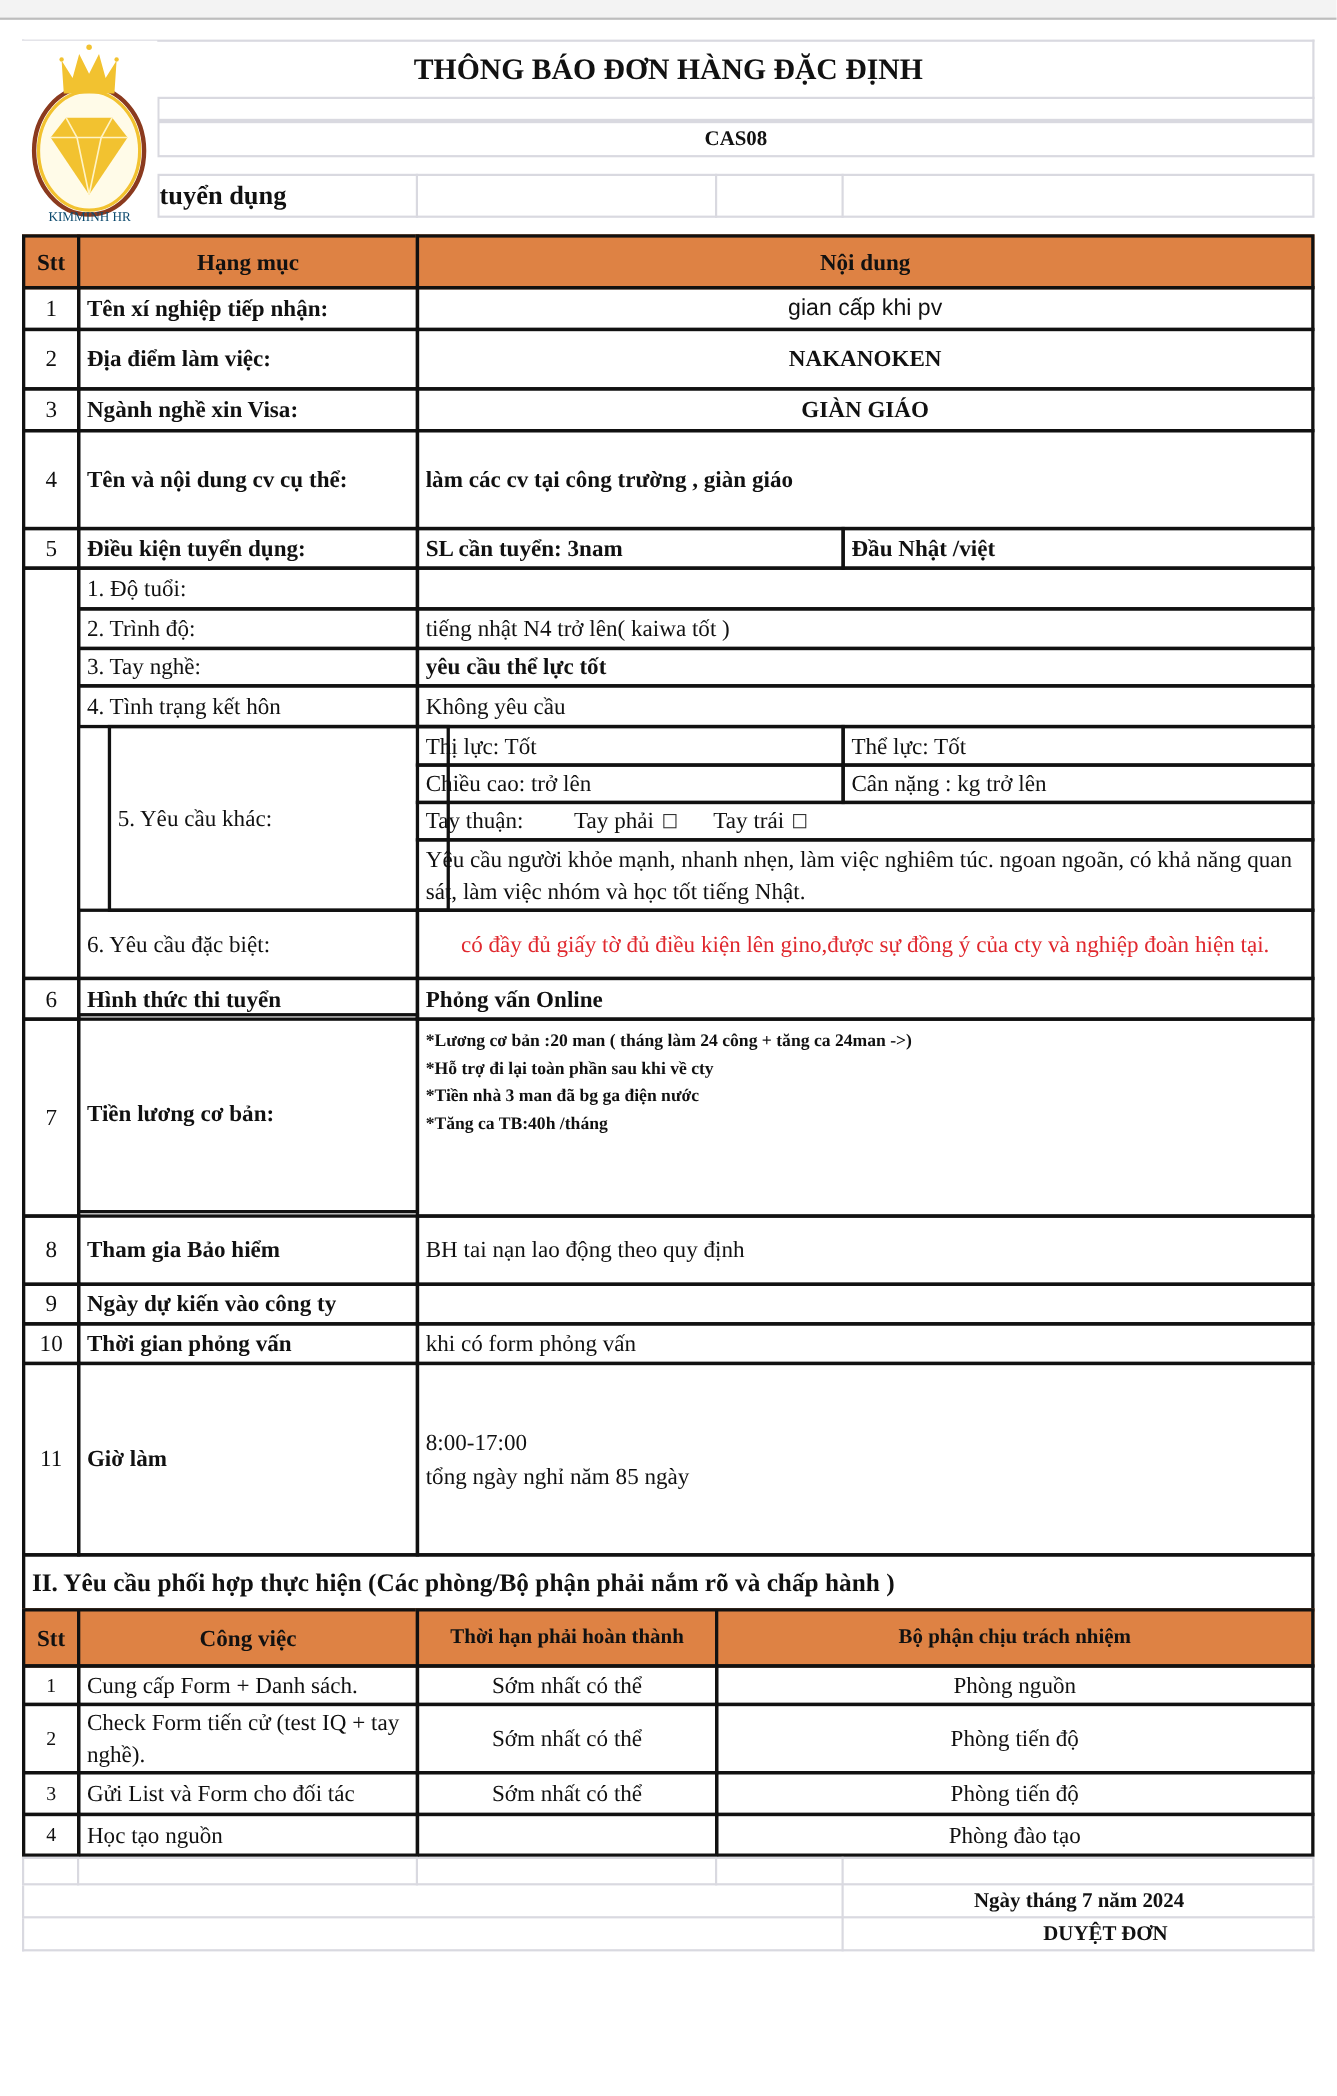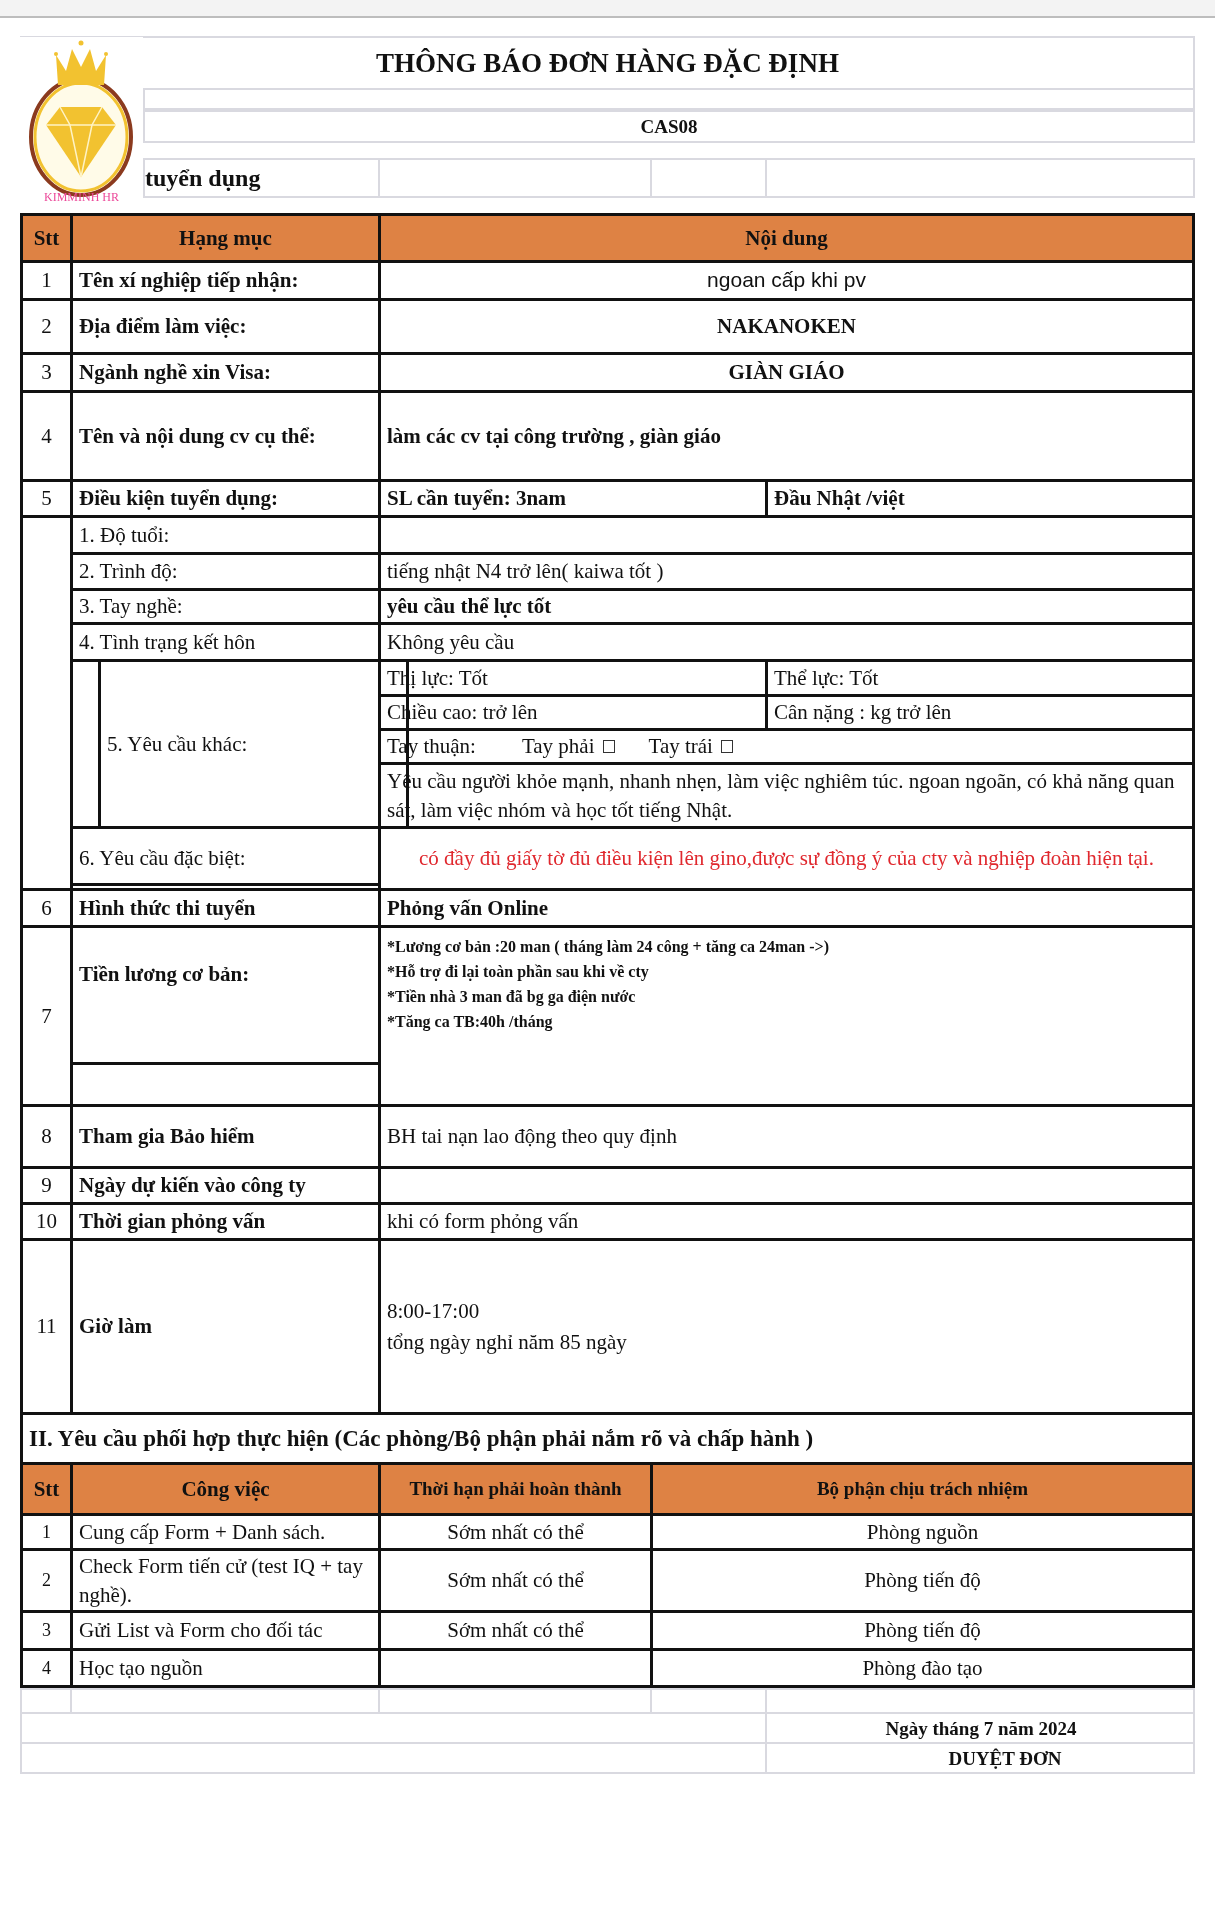--- a/index.html
+++ b/index.html
@@ -39,30 +39,30 @@
     <ellipse cx="61" cy="100" rx="50" ry="58" fill="none" stroke="#8b3a1e" stroke-width="4"></ellipse>
     <ellipse cx="61" cy="100" rx="46" ry="54" fill="#fffbe8" stroke="#f2c230" stroke-width="3"></ellipse>
     <polygon points="38,48 36,18 46,34 52,12 61,30 70,12 76,34 86,18 84,48" fill="#f2c230"></polygon>
     <circle cx="61" cy="6" r="2.5" fill="#f2c230"></circle>
     <circle cx="36" cy="17" r="2" fill="#f2c230"></circle>
     <circle cx="86" cy="17" r="2" fill="#f2c230"></circle>
     <polygon points="40,70 82,70 96,88 61,140 26,88" fill="#f2c230"></polygon>
     <polyline points="26,88 96,88" stroke="#fff3c4" stroke-width="1.5" fill="none"></polyline>
     <polyline points="40,70 50,88 61,140 72,88 82,70" stroke="#fff3c4" stroke-width="1.5" fill="none"></polyline>
   </svg>
-  <div style="position:absolute;left:0;top:153px;width:123px;text-align:center;color:#ec4899;font-size:12px;font-family:'Liberation Serif',serif;">KIMMINH HR</div>
+  <div style="position:absolute;left:0;top:153px;width:123px;text-align:center;color:#0c4a6e;font-size:12px;font-family:'Liberation Serif',serif;">KIMMINH HR</div>
 </div>
 
 <div class="cell orange b center bold" style="left:20px;top:213px;width:53px;height:50px;">Stt</div>
 <div class="cell orange b center bold" style="left:70px;top:213px;width:311px;height:50px;">Hạng mục</div>
 <div class="cell orange b center bold" style="left:378px;top:213px;width:817px;height:50px;">Nội dung</div>
 
 <div class="cell b center" style="left:20px;top:260px;width:53px;height:41px;">1</div>
 <div class="cell b bold" style="left:70px;top:260px;width:311px;height:41px;">Tên xí nghiệp tiếp nhận:</div>
-<div class="cell b center sans" style="left:378px;top:260px;width:817px;height:41px;">ngoan cấp khi pv</div>
+<div class="cell b center sans" style="left:378px;top:260px;width:817px;height:41px;">gian cấp khi pv</div>
 
 <div class="cell b center" style="left:20px;top:298px;width:53px;height:57px;">2</div>
 <div class="cell b bold" style="left:70px;top:298px;width:311px;height:57px;">Địa điểm làm việc:</div>
 <div class="cell b center bold" style="left:378px;top:298px;width:817px;height:57px;">NAKANOKEN</div>
 
 <div class="cell b center" style="left:20px;top:352px;width:53px;height:41px;">3</div>
 <div class="cell b bold" style="left:70px;top:352px;width:311px;height:41px;">Ngành nghề xin Visa:</div>
 <div class="cell b center bold" style="left:378px;top:352px;width:817px;height:41px;">GIÀN GIÁO</div>
 
 <div class="cell b center" style="left:20px;top:390px;width:53px;height:92px;">4</div>
@@ -103,21 +103,21 @@
 <div class="cell b" style="left:378px;top:762px;width:817px;height:67px;line-height:29px;align-items:center;">Yêu cầu người khỏe mạnh, nhanh nhẹn, làm việc nghiêm túc. ngoan ngoãn, có khả năng quan sát, làm việc nhóm và học tốt tiếng Nhật.</div>
 
 <div class="cell b" style="left:70px;top:826px;width:311px;height:65px;">6. Yêu cầu đặc biệt:</div>
 <div class="cell b center red" style="left:378px;top:826px;width:817px;height:65px;line-height:29px;">có đầy đủ giấy tờ đủ  điều kiện lên gino,được sự đồng ý của cty và nghiệp đoàn hiện tại.</div>
 
 <div class="cell b center" style="left:20px;top:888px;width:53px;height:40px;">6</div>
 <div class="cell b bold" style="left:70px;top:888px;width:311px;height:40px;">Hình thức thi tuyển</div>
 <div class="cell b bold" style="left:378px;top:888px;width:817px;height:40px;">Phỏng vấn Online</div>
 
 <div class="cell b center" style="left:20px;top:925px;width:53px;height:182px;">7</div>
-<div class="cell b bold" style="left:70px;top:883px;width:311px;height:182px;">Tiền lương cơ bản:</div>
+<div class="cell b bold" style="left:70px;top:921px;width:311px;height:182px;">Tiền lương cơ bản:</div>
 <div class="cell b small" style="left:378px;top:925px;width:817px;height:182px;">
   <div>*Lương cơ bản :20 man ( tháng làm 24 công + tăng ca 24man -&gt;)</div>
   <div>*Hỗ trợ đi lại toàn phần sau khi về cty</div>
   <div>*Tiền nhà 3 man đã bg ga điện nước</div>
   <div>*Tăng ca TB:40h /tháng</div>
 </div>
 
 <div class="cell b center" style="left:20px;top:1104px;width:53px;height:65px;">8</div>
 <div class="cell b bold" style="left:70px;top:1104px;width:311px;height:65px;">Tham gia Bảo hiểm</div>
 <div class="cell b col" style="left:378px;top:1104px;width:817px;height:65px;line-height:29px;">

